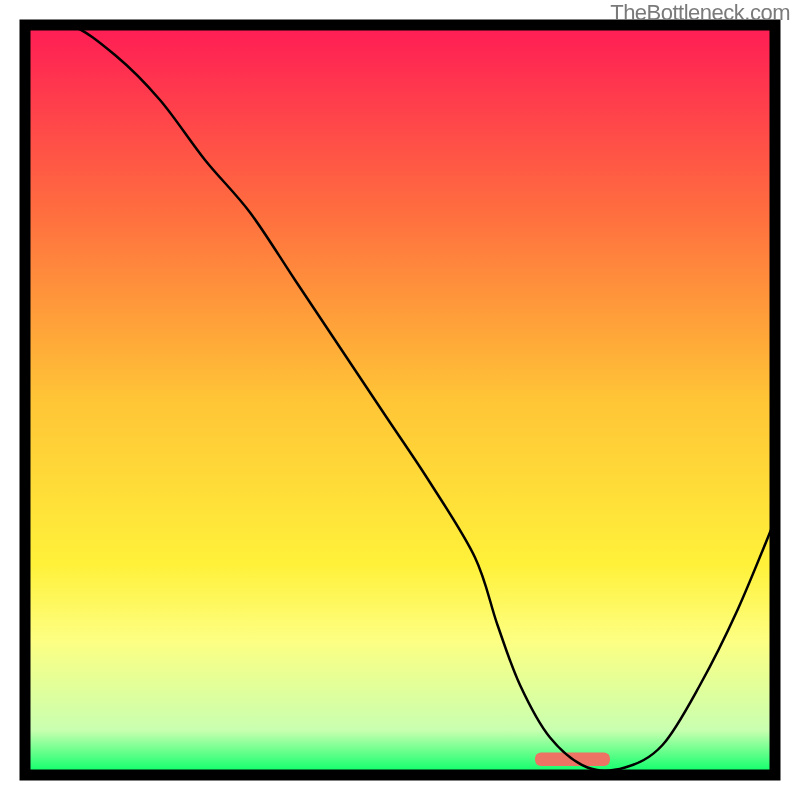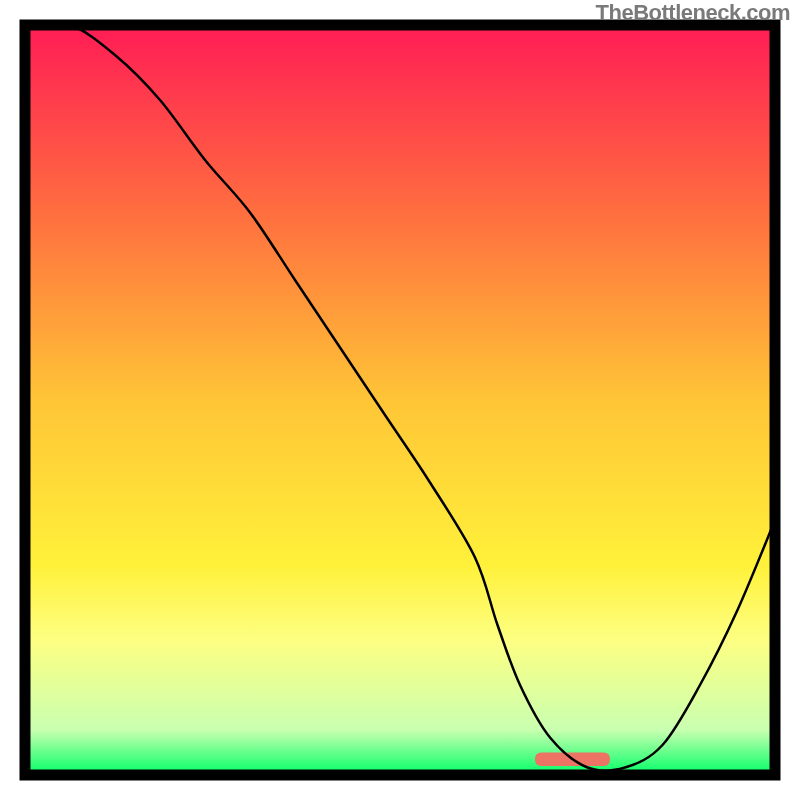--- a/index.html
+++ b/index.html
@@ -14,21 +14,21 @@
     position: relative;
     width: 800px;
     height: 800px;
   }
   .watermark {
     position: absolute;
     top: 0;
     right: 10px;
     font-family: Arial, Helvetica, sans-serif;
     font-size: 22px;
-    font-weight: bold;
+    font-weight: normal;
     color: #7a7a7a;
     letter-spacing: -0.5px;
     z-index: 10;
   }
   svg.plot {
     position: absolute;
     left: 0;
     top: 0;
   }
 </style>

